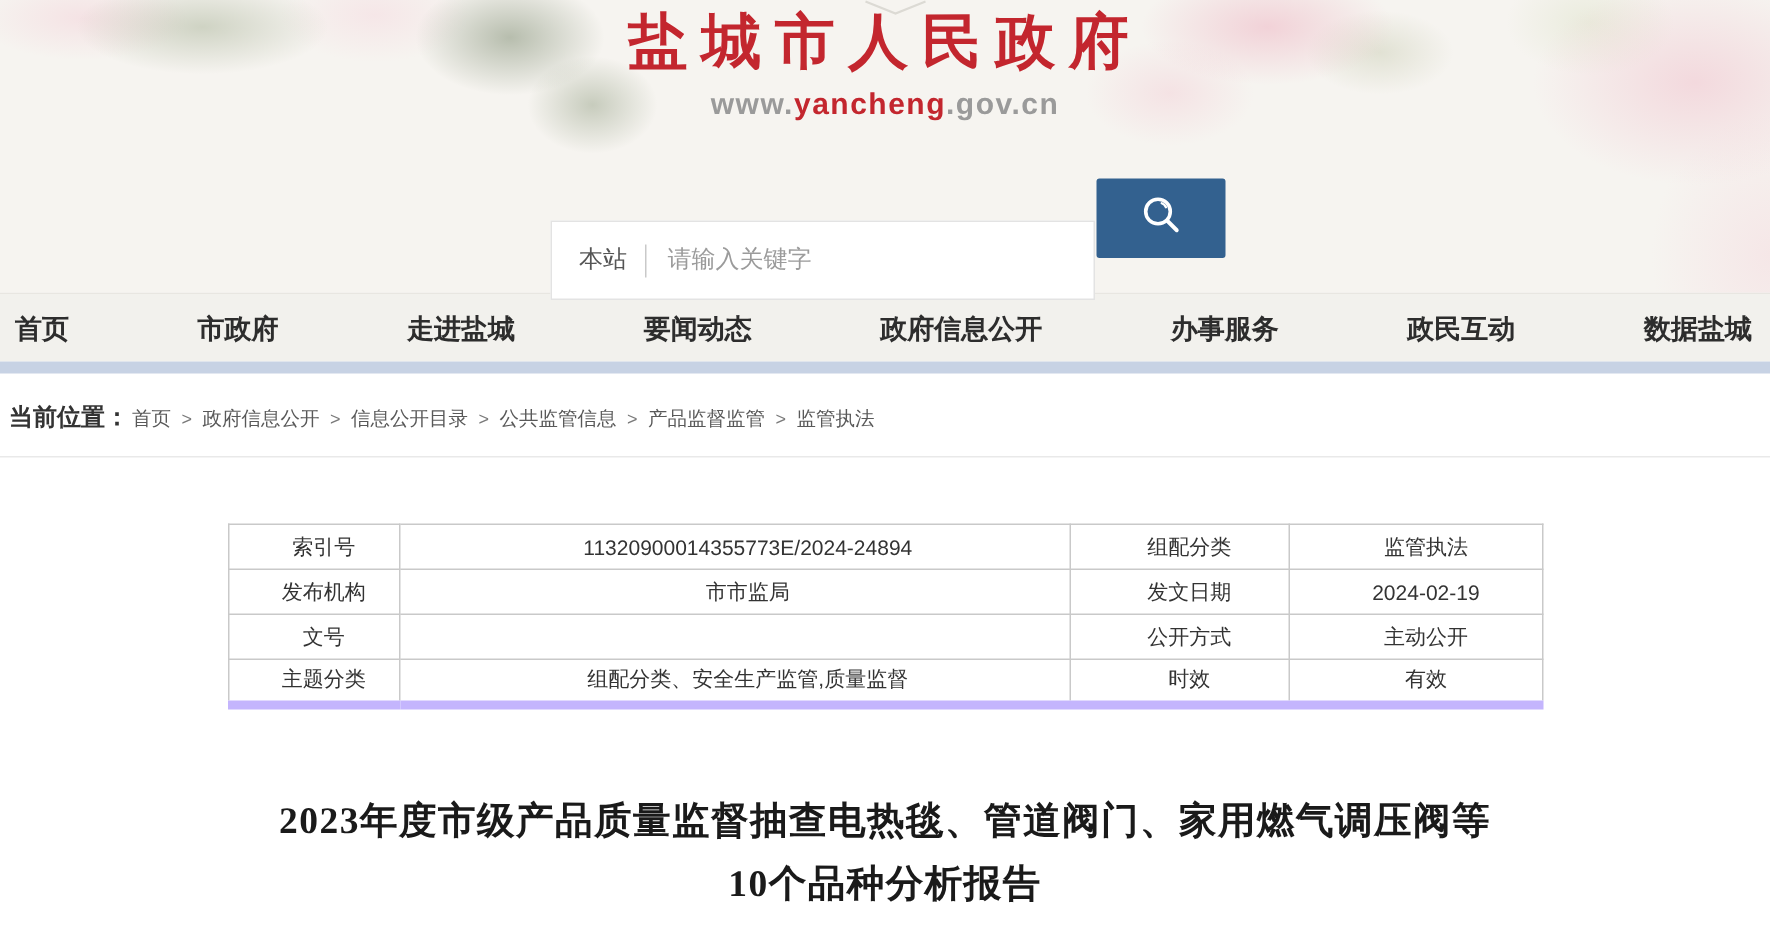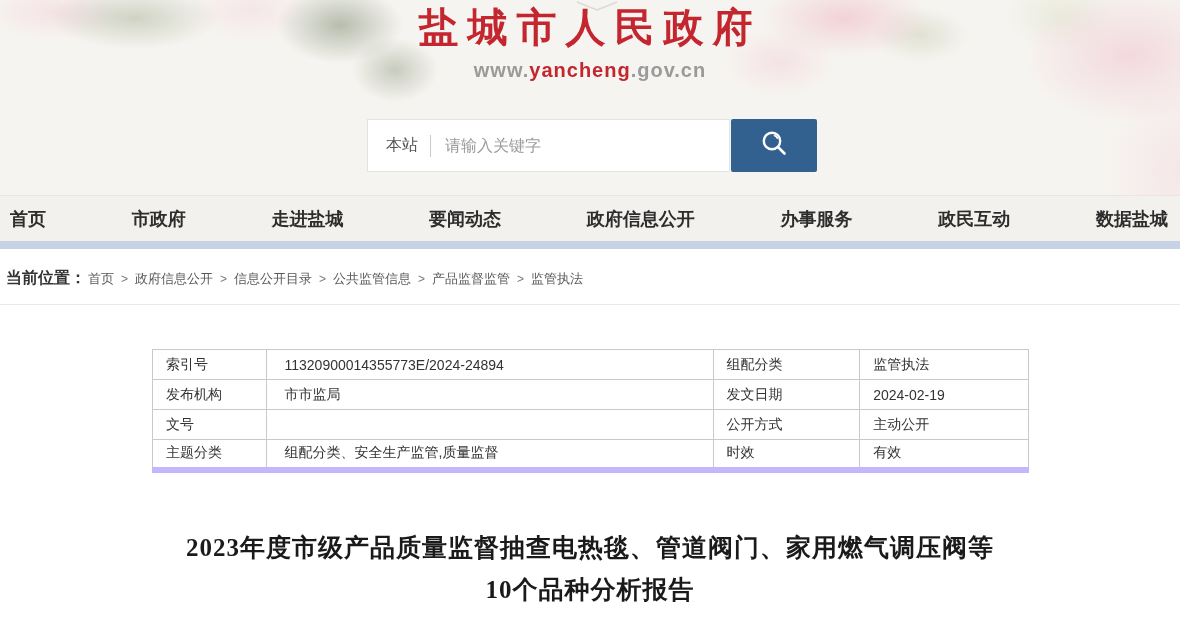--- a/index.html
+++ b/index.html
@@ -28,21 +28,21 @@
     text-align:center;
     font-size:40px; font-weight:bold; letter-spacing:9px;
     color:#c3262e; cursor:pointer;
   }
   .site-url{ margin-top:4px; text-align:center; font-size:20px; font-weight:bold; color:#9a9a9a; letter-spacing:1px; }
   .site-url .hl{ color:#c3262e; }
 
   .search-wrap{ position:absolute; left:367px; top:119px; display:flex; }
   .search-box{
     width:363px; height:53px; background:#ffffff; border:1px solid #e3e3e3;
-    display:flex; align-items:center; padding-left:18px;
+    display:flex; align-items:center; padding-left:18px;margin-top:28px;
   }
   .search-scope{ font-size:16px; color:#555; cursor:pointer; white-space:nowrap; }
   .search-sep{ width:1px; height:22px; background:#c9c9c9; margin:0 14px 0 12px; }
   .search-input{
     border:none; outline:none; flex:1; height:100%; font-size:16px; color:#4d7c0f; background:transparent;
     font-family:"Liberation Sans","DejaVu Sans",sans-serif;
   }
   .search-input::placeholder{ color:#9b9b9b; }
   .search-btn{
     width:86px; height:53px; margin-left:1px; border:none; background:#33618f; border-radius:2px;
@@ -63,21 +63,21 @@
   .crumb-label{ font-size:16px; font-weight:bold; color:#333; }
   .crumb-link{ font-size:13px; color:#595959; margin:0 2px; cursor:pointer; }
   .crumb-sep{ font-size:12px; color:#7a7a7a; margin:0 5px; }
 
   
   .meta-table{
     margin:44px 0 0 152px; width:877px;
     border-collapse:collapse; table-layout:fixed;
     font-size:14px; color:#333;
   }
-  .meta-table td{ border:1px solid #c9c9c9; height:30px; padding:0; vertical-align:middle; }
+  .meta-table td{ border:1px solid #c9c9c9; height:30px; padding:0; vertical-align:middle;text-align:center; }
   .meta-table tr:last-child td{ border-bottom:6px solid #c4b5fd; }
   .td-l1{ width:113px; padding-left:13px !important; }
   .td-v1{ width:445px; padding-left:18px !important; }
   .td-l2{ width:146px; padding-left:13px !important; }
   .td-v2{ width:168px; padding-left:13px !important; }
 
   
   .doc-title{
     margin-top:54px; text-align:center;
     font-family:"Liberation Serif","DejaVu Serif",serif;

